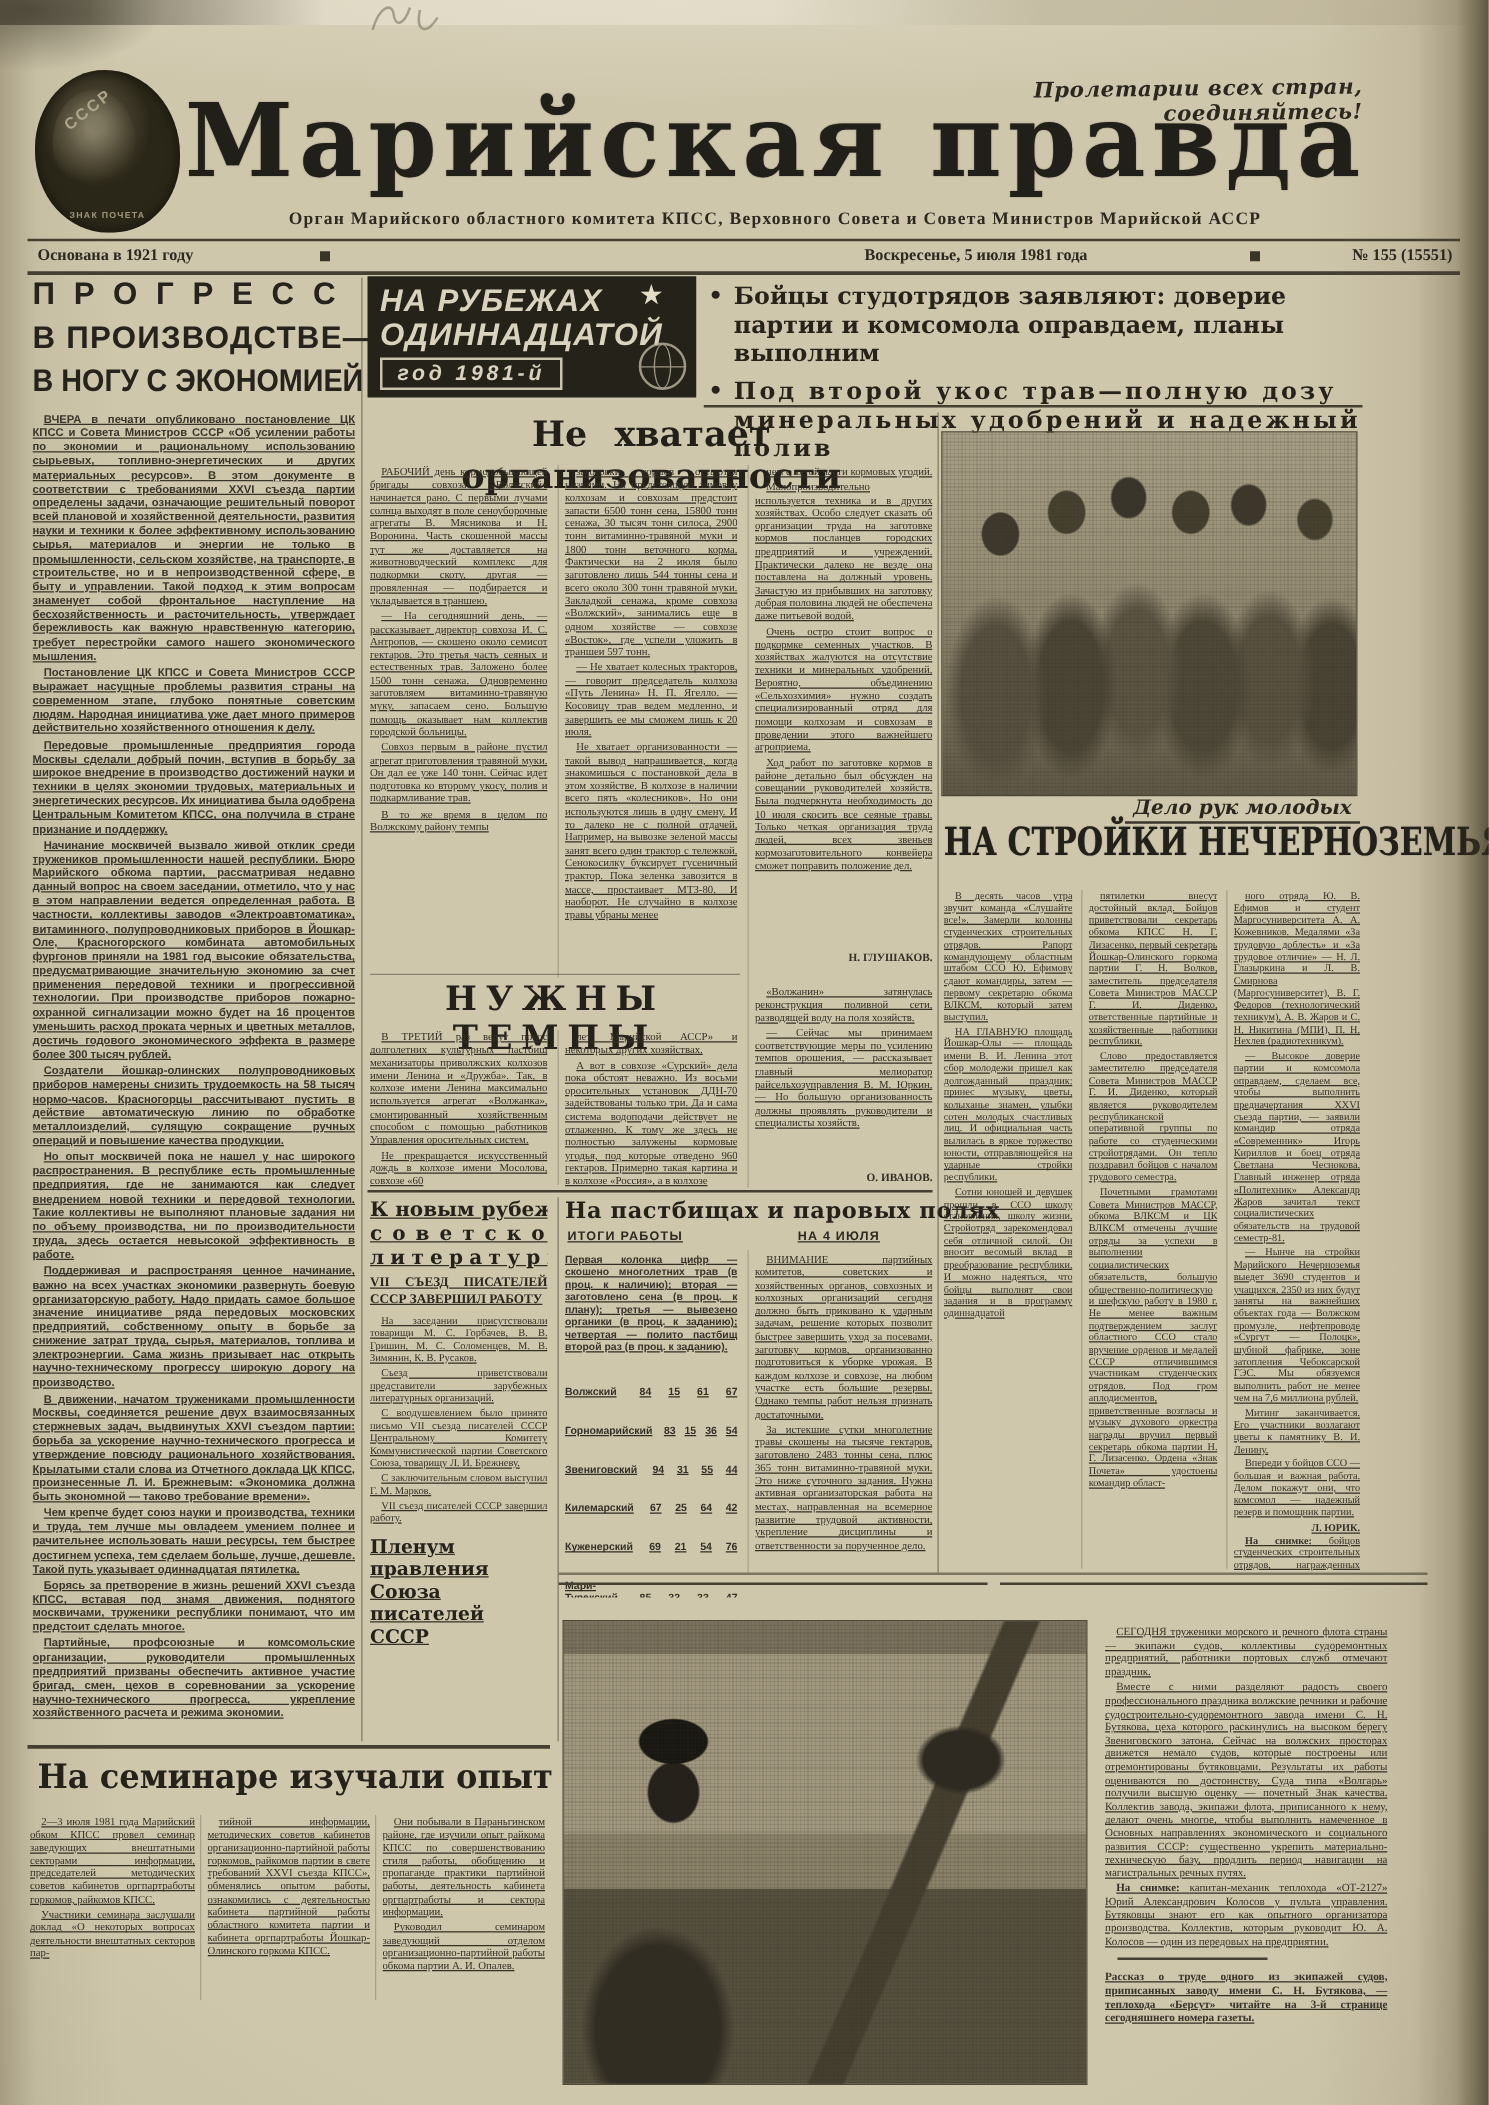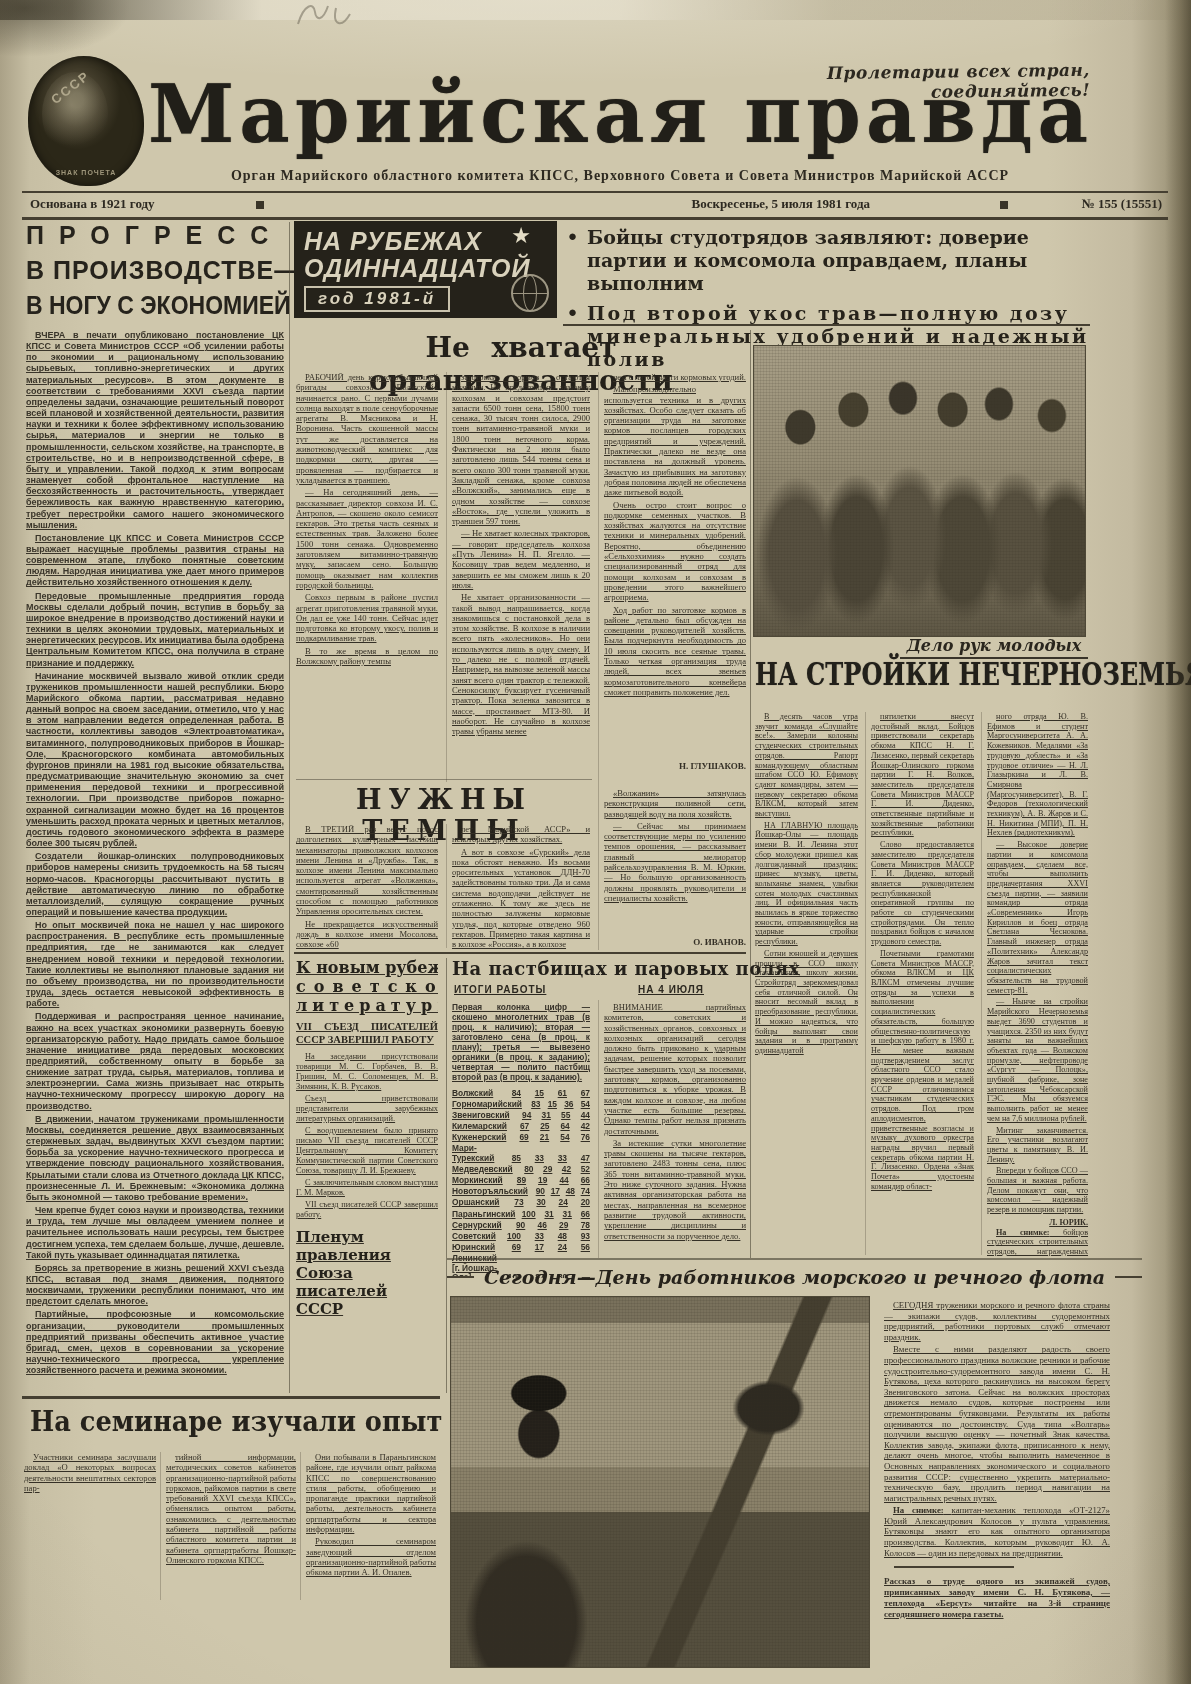--- a/index.html
+++ b/index.html
@@ -79,21 +79,21 @@
     transform:scaleX(.78);transform-origin:left top;text-shadow:0 0 1px rgba(25,20,10,.5);}
   .seminar-h{position:absolute;left:30px;top:1406px;width:400px;
     font:bold 27px "DejaVu Serif",serif;white-space:nowrap;color:#25221b;transform:scaleX(.95);transform-origin:left;}
   .wl-title{font:bold 16px/19px "DejaVu Serif",serif;color:#25221b;white-space:nowrap;}
   .wl-title .w2{letter-spacing:8px;}
   .wl-title .w3{letter-spacing:5px;}
   .wl-sub{font:bold 10.5px/13px "Liberation Serif",serif;margin:5px 0 6px 0;color:#2b271f;}
   .plenum-h{font:bold 15px/18px "DejaVu Serif",serif;margin:8px 0 5px 0;color:#25221b;}
   
   .trow{display:flex;align-items:flex-end;margin-bottom:1.5px;font:bold 8.4px/9.6px "Liberation Sans",sans-serif;color:#332f26;}
-  .tname{flex:1;padding-right:2px;}
+  .tname{flex:1;padding-right:2px;margin-top:20px;}
   .tv{width:23px;text-align:right;}
   .past-intro{font:bold 8.3px/10px "Liberation Sans",sans-serif;margin-bottom:7px;text-align:justify;color:#37322a;}
   
   .photo{position:absolute;overflow:hidden;border:1px solid #4e4837;box-sizing:border-box;}
   .photo:after{content:"";position:absolute;inset:0;
     background:repeating-linear-gradient(0deg,rgba(52,46,34,.13) 0 1px,transparent 1px 3px),
                repeating-linear-gradient(90deg,rgba(52,46,34,.10) 0 1px,transparent 1px 3px);}
   .photo1{left:753px;top:345px;width:333px;height:292px;
     background:
       radial-gradient(26px 30px at 14% 28%, #3e392c 0 55%, transparent 60%),
@@ -398,37 +398,37 @@
         <p>Впереди у бойцов ССО — большая и важная работа. Делом покажут они, что комсомол — надежный резерв и помощник партии.</p>
       </div>
     <div class="sig">Л. ЮРИК.</div>
     <p class="note"><span class="bold">На снимке:</span> <span>бойцов студенческих строительных отрядов, награжденных орденами и медалями Родины, поздравляют товарищи.</span></p>
 
   </div>
 
   <div class="hrule" style="left:447px;top:1258px;width:695px;height:1.5px;opacity:.6"></div>
   <div class="fleet-head">
     <span class="ln"></span>
-    <span class="fleet-title">Сегодня—День работников морского и речного флота</span>
     <span class="ln"></span>
   </div>
   <div class="photo photo2"></div>
   <div class="col serif-col f88" style="left:884px;top:1300px;width:226px;height:372px">
     <div>
         <p>СЕГОДНЯ труженики морского и речного флота страны — экипажи судов, коллективы судоремонтных предприятий, работники портовых служб отмечают праздник.</p>
         <p>Вместе с ними разделяют радость своего профессионального праздника волжские речники и рабочие судостроительно-судоремонтного завода имени С. Н. Бутякова, цеха которого раскинулись на высоком берегу Звениговского затона. Сейчас на волжских просторах движется немало судов, которые построены или отремонтированы бутяковцами. Результаты их работы оцениваются по достоинству. Суда типа «Волгарь» получили высшую оценку — почетный Знак качества. Коллектив завода, экипажи флота, приписанного к нему, делают очень многое, чтобы выполнить намеченное в Основных направлениях экономического и социального развития СССР: существенно укрепить материально-техническую базу, продлить период навигации на магистральных речных путях.</p>
       </div>
     <p class="note"><span class="bold">На снимке:</span> <span>капитан-механик теплохода «ОТ-2127» Юрий Александрович Колосов у пульта управления. Бутяковцы знают его как опытного организатора производства. Коллектив, которым руководит Ю. А. Колосов — один из передовых на предприятии.</span></p>
     <div class="mini-hr"></div>
     <div class="fleet-footer">Рассказ о труде одного из экипажей судов, приписанных заводу имени С. Н. Бутякова, — теплохода «Берсут» читайте на 3-й странице сегодняшнего номера газеты.</div>
   </div>
 
   <div class="hrule" style="left:22px;top:1396px;width:418px;height:2.5px"></div>
   <div class="seminar-h">На семинаре изучали опыт</div>
   <div class="col serif-col f86" style="left:24px;top:1452px;width:132px;height:152px">
+      <p>2—3 июля 1981 года Марийский обком КПСС провел семинар заведующих внештатными секторами информации, председателей методических советов кабинетов оргпартработы горкомов, райкомов КПСС.</p>
       <p>Участники семинара заслушали доклад «О некоторых вопросах деятельности внештатных секторов пар-</p>
     </div>
   <div class="col serif-col f86" style="left:166px;top:1452px;width:130px;height:152px">
       <p>тийной информации, методических советов кабинетов организационно-партийной работы горкомов, райкомов партии в свете требований XXVI съезда КПСС», обменялись опытом работы, ознакомились с деятельностью кабинета партийной работы областного комитета партии и кабинета оргпартработы Йошкар-Олинского горкома КПСС.</p>
     </div>
   <div class="col serif-col f86" style="left:306px;top:1452px;width:130px;height:152px">
       <p>Они побывали в Параньгинском районе, где изучили опыт райкома КПСС по совершенствованию стиля работы, обобщению и пропаганде практики партийной работы, деятельность кабинета оргпартработы и сектора информации.</p>
       <p>Руководил семинаром заведующий отделом организационно-партийной работы обкома партии А. И. Опалев.</p>
     </div>
 

